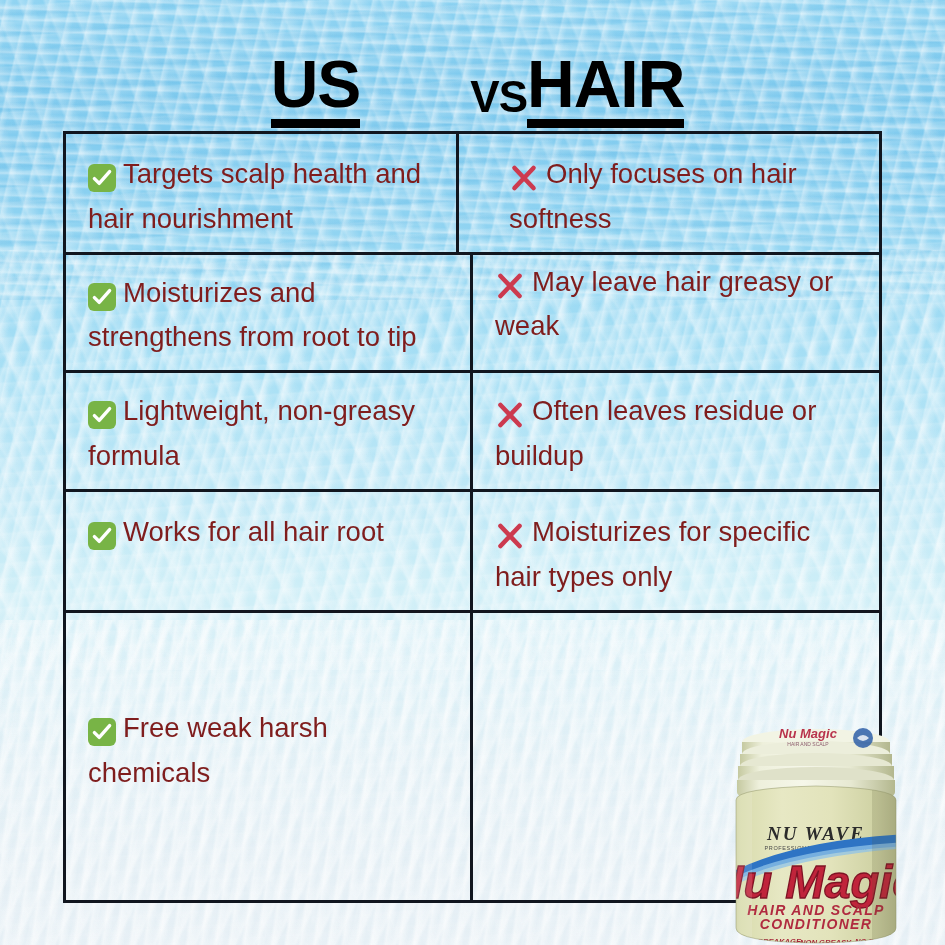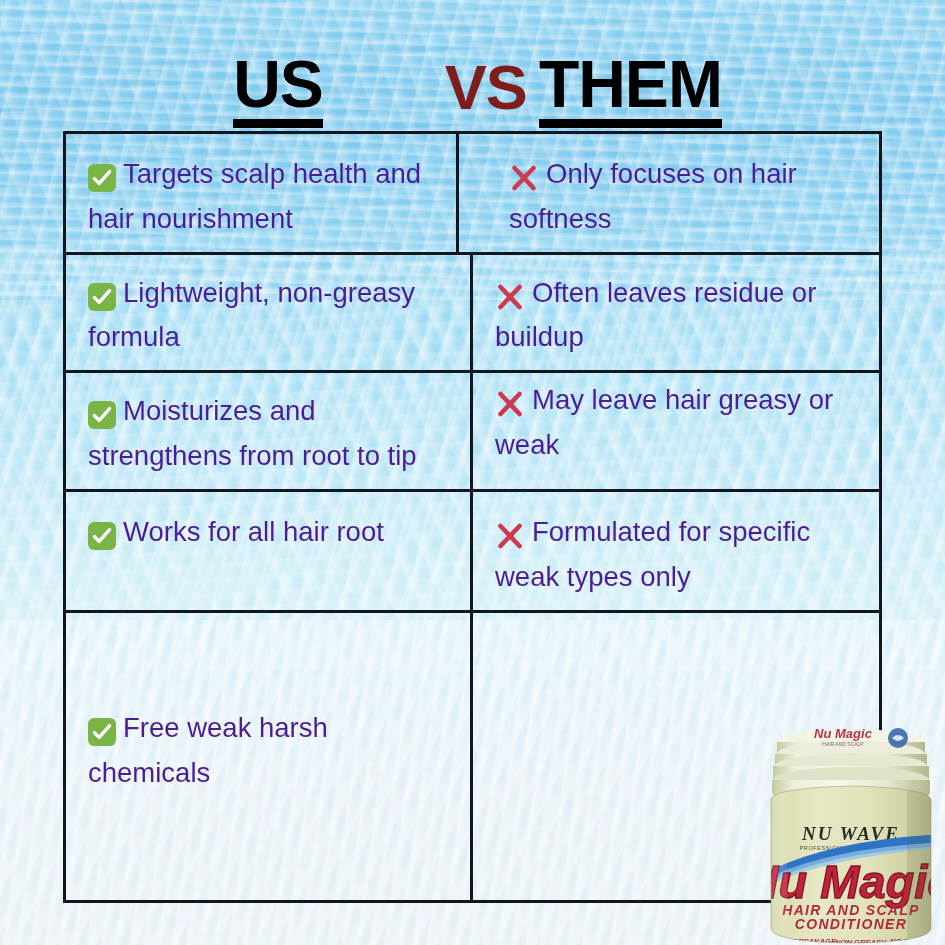--- a/index.html
+++ b/index.html
@@ -93,39 +93,39 @@
     opacity: .85;
   }
 
   
   #header {
     position: absolute;
     left: 0; top: 46px; width: 945px; height: 82px;
     display: flex;
     align-items: flex-end;
     justify-content: center;
-    gap: 12px;
+    gap: 0px;
     z-index: 5;
   }
   .head-word {
     font-weight: bold;
     letter-spacing: -1px;
     line-height: 1;
   }
   #head-us {
     font-size: 66px;
     color: #000000;
     border-bottom: 9px solid #000000;
     padding-bottom: 2px;
     margin-right: 110px;
     margin-left: 10px;
   }
   #head-vs {
-    font-size: 63px;
-    color: #7f1d1d;
+    font-size: 44px;
+    color: #000000;
     padding-bottom: 9px;
   }
   #head-them {
     font-size: 66px;
     color: #000000;
     border-bottom: 9px solid #000000;
     padding-bottom: 2px;
   }
 
   
@@ -145,21 +145,21 @@
     display: flex;
     border-bottom: 3px solid #11161f;
     box-sizing: border-box;
   }
   .row:last-child { border-bottom: none; }
   .cell {
     box-sizing: border-box;
     padding: 16px 16px 10px 22px;
     font-size: 27.5px;
     line-height: 1.63;
-    color: #4c1d95;
+    color: #7f1d1d;
     display: flex;
     align-items: flex-start;
   }
   .cell.us {
     width: 407px;
     border-right: 3px solid #11161f;
   }
   .cell.them {
     width: 406px;
   }
@@ -196,39 +196,39 @@
   .row-2 .cell.us { align-items: flex-start; padding-top: 16px; }
   .row-2 .cell.them { align-items: center; padding-top: 0; padding-bottom: 16px; }
   .row-3 .cell { align-items: flex-start; padding-top: 16px; }
   .row-4 .cell { align-items: flex-start; padding-top: 18px; }
   .row-5 .cell.us { align-items: center; padding-top: 0; }
   .row-5 .cell.them { align-items: flex-start; padding-top: 26px; }
 
   
   #jar {
     position: absolute;
-    left: 757px;
+    left: 722px;
     top: 722px;
     width: 188px;
     height: 223px;
     z-index: 9;
   }
 </style>
 </head>
 <body>
 
 <div id="bg"></div>
 <div id="bg-top"></div>
 <div id="bg-mid"></div>
 <div id="bg-bot"></div>
 
 <div id="header">
   <span class="head-word" id="head-us">US</span>
   <span class="head-word" id="head-vs">VS</span>
-  <span class="head-word" id="head-them">THEM</span>
+  <span class="head-word" id="head-them">HAIR</span>
 </div>
 
 <div id="table">
 
   <div class="row row-1">
     <div class="cell us">
       <span class="cell-inner">
         <span class="mark check"><svg width="22" height="22" viewBox="0 0 22 22">
               <path d="M3.4 11.6 L8.2 16.4 L18.6 4.6" stroke="#ffffff" stroke-width="3.4" fill="none" stroke-linecap="round" stroke-linejoin="round"></path>
             </svg></span><span class="txt">Targets scalp health and hair nourishment</span>
@@ -236,67 +236,67 @@
     </div>
     <div class="cell them">
       <span class="cell-inner">
         <span class="mark cross"><svg width="30" height="30" viewBox="0 0 30 30">
               <path d="M5.5 5 L24.5 25 M24.5 5 L5.5 25" stroke="#cc3a4f" stroke-width="4.6" stroke-linecap="round"></path>
             </svg></span><span class="txt">Only focuses on hair softness</span>
       </span>
     </div>
   </div>
 
+  <div class="row row-2">
+    <div class="cell us">
+      <span class="cell-inner">
+        <span class="mark check"><svg width="22" height="22" viewBox="0 0 22 22">
+              <path d="M3.4 11.6 L8.2 16.4 L18.6 4.6" stroke="#ffffff" stroke-width="3.4" fill="none" stroke-linecap="round" stroke-linejoin="round"></path>
+            </svg></span><span class="txt">Moisturizes and strengthens from root to tip</span>
+      </span>
+    </div>
+    <div class="cell them">
+      <span class="cell-inner">
+        <span class="mark cross"><svg width="30" height="30" viewBox="0 0 30 30">
+              <path d="M5.5 5 L24.5 25 M24.5 5 L5.5 25" stroke="#cc3a4f" stroke-width="4.6" stroke-linecap="round"></path>
+            </svg></span><span class="txt">May leave hair greasy or weak</span>
+      </span>
+    </div>
+  </div>
+
   <div class="row row-3">
     <div class="cell us">
       <span class="cell-inner">
         <span class="mark check"><svg width="22" height="22" viewBox="0 0 22 22">
               <path d="M3.4 11.6 L8.2 16.4 L18.6 4.6" stroke="#ffffff" stroke-width="3.4" fill="none" stroke-linecap="round" stroke-linejoin="round"></path>
             </svg></span><span class="txt">Lightweight, non-greasy formula</span>
       </span>
     </div>
     <div class="cell them">
       <span class="cell-inner">
         <span class="mark cross"><svg width="30" height="30" viewBox="0 0 30 30">
               <path d="M5.5 5 L24.5 25 M24.5 5 L5.5 25" stroke="#cc3a4f" stroke-width="4.6" stroke-linecap="round"></path>
             </svg></span><span class="txt">Often leaves residue or buildup</span>
       </span>
     </div>
   </div>
 
-  <div class="row row-2">
-    <div class="cell us">
-      <span class="cell-inner">
-        <span class="mark check"><svg width="22" height="22" viewBox="0 0 22 22">
-              <path d="M3.4 11.6 L8.2 16.4 L18.6 4.6" stroke="#ffffff" stroke-width="3.4" fill="none" stroke-linecap="round" stroke-linejoin="round"></path>
-            </svg></span><span class="txt">Moisturizes and strengthens from root to tip</span>
+  <div class="row row-4">
+    <div class="cell us">
+      <span class="cell-inner">
+        <span class="mark check"><svg width="22" height="22" viewBox="0 0 22 22">
+              <path d="M3.4 11.6 L8.2 16.4 L18.6 4.6" stroke="#ffffff" stroke-width="3.4" fill="none" stroke-linecap="round" stroke-linejoin="round"></path>
+            </svg></span><span class="txt">Works for all hair root</span>
       </span>
     </div>
     <div class="cell them">
       <span class="cell-inner">
         <span class="mark cross"><svg width="30" height="30" viewBox="0 0 30 30">
               <path d="M5.5 5 L24.5 25 M24.5 5 L5.5 25" stroke="#cc3a4f" stroke-width="4.6" stroke-linecap="round"></path>
-            </svg></span><span class="txt">May leave hair greasy or weak</span>
-      </span>
-    </div>
-  </div>
-
-  <div class="row row-4">
-    <div class="cell us">
-      <span class="cell-inner">
-        <span class="mark check"><svg width="22" height="22" viewBox="0 0 22 22">
-              <path d="M3.4 11.6 L8.2 16.4 L18.6 4.6" stroke="#ffffff" stroke-width="3.4" fill="none" stroke-linecap="round" stroke-linejoin="round"></path>
-            </svg></span><span class="txt">Works for all hair root</span>
-      </span>
-    </div>
-    <div class="cell them">
-      <span class="cell-inner">
-        <span class="mark cross"><svg width="30" height="30" viewBox="0 0 30 30">
-              <path d="M5.5 5 L24.5 25 M24.5 5 L5.5 25" stroke="#cc3a4f" stroke-width="4.6" stroke-linecap="round"></path>
-            </svg></span><span class="txt">Formulated for specific weak types only</span>
+            </svg></span><span class="txt">Moisturizes for specific hair types only</span>
       </span>
     </div>
   </div>
 
   <div class="row row-5" style="flex:1">
     <div class="cell us">
       <span class="cell-inner">
         <span class="mark check"><svg width="22" height="22" viewBox="0 0 22 22">
               <path d="M3.4 11.6 L8.2 16.4 L18.6 4.6" stroke="#ffffff" stroke-width="3.4" fill="none" stroke-linecap="round" stroke-linejoin="round"></path>
             </svg></span><span class="txt">Free weak harsh chemicals</span>

